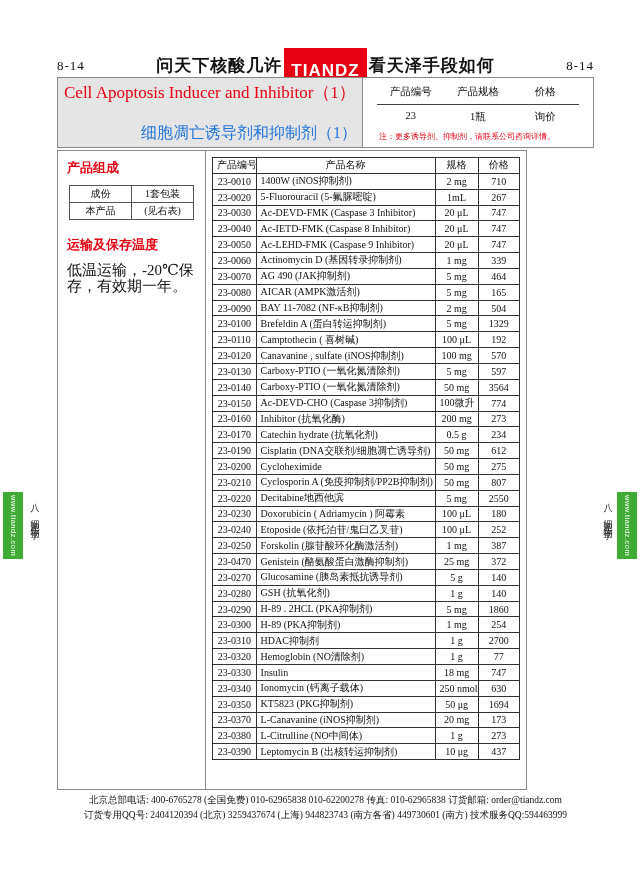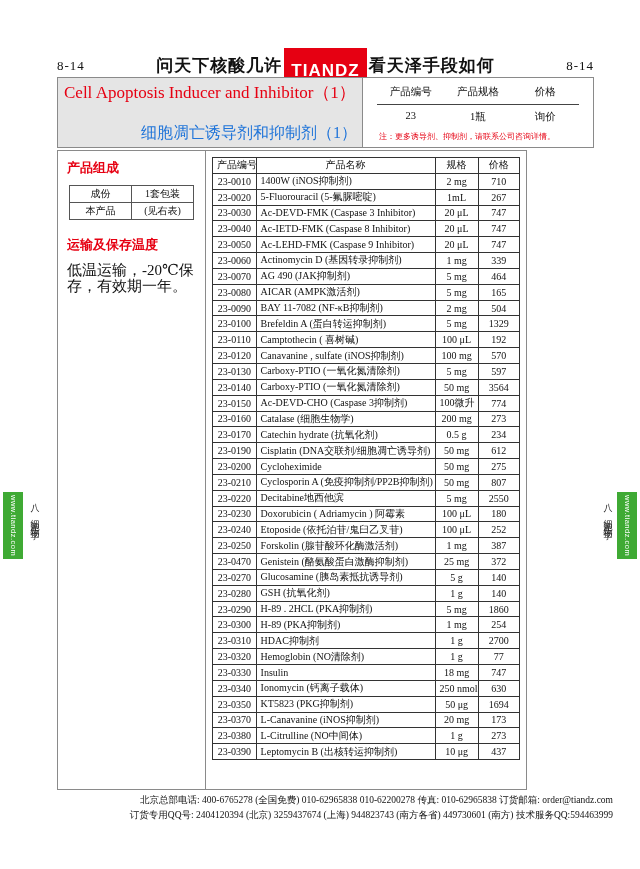--- a/index.html
+++ b/index.html
@@ -49,21 +49,21 @@
   table.products { width:100%; border-collapse:collapse; table-layout:fixed; }
   table.products th, table.products td {
     border:1px solid #333; font-size:10px; font-weight:normal;
     padding:0 4px; height:15.85px; overflow:hidden; white-space:nowrap;
   }
   table.products th { text-align:center; }
   table.products td.c0, table.products td.c2, table.products td.c3 { text-align:center; }
   table.products td.c1 { text-align:left; }
   col.w0 { width:14.2%; } col.w1 { width:58.3%; } col.w2 { width:14%; } col.w3 { width:13.5%; }
   
-  .footer { position:absolute; top:793px; left:38px; width:575px; text-align:right; }
+  .footer { position:absolute; top:793px; left:38px; width:575px; text-align:center; }
   .footer div { font-size:9.5px; line-height:15px; white-space:nowrap; }
   
   .green-bar {
     position:absolute; top:492px; width:20px; height:67px; background:#3faa34;
     display:flex; align-items:center; justify-content:center;
   }
   .green-bar.left { left:3px; } .green-bar.right { left:617px; }
   .green-bar span {
     writing-mode:vertical-rl; color:#fff; font-size:7.5px;
     font-family:"Liberation Sans","DejaVu Sans",sans-serif; letter-spacing:.5px;
@@ -227,21 +227,21 @@
             <td class="c3">3564</td>
           </tr>
           <tr>
             <td class="c0">23-0150</td>
             <td class="c1">Ac-DEVD-CHO (Caspase 3抑制剂)</td>
             <td class="c2">100微升</td>
             <td class="c3">774</td>
           </tr>
           <tr>
             <td class="c0">23-0160</td>
-            <td class="c1">Catalase (细胞生物学)</td>
+            <td class="c1">Inhibitor (抗氧化酶)</td>
             <td class="c2">200 mg</td>
             <td class="c3">273</td>
           </tr>
           <tr>
             <td class="c0">23-0170</td>
             <td class="c1">Catechin hydrate (抗氧化剂)</td>
             <td class="c2">0.5 g</td>
             <td class="c3">234</td>
           </tr>
           <tr>

